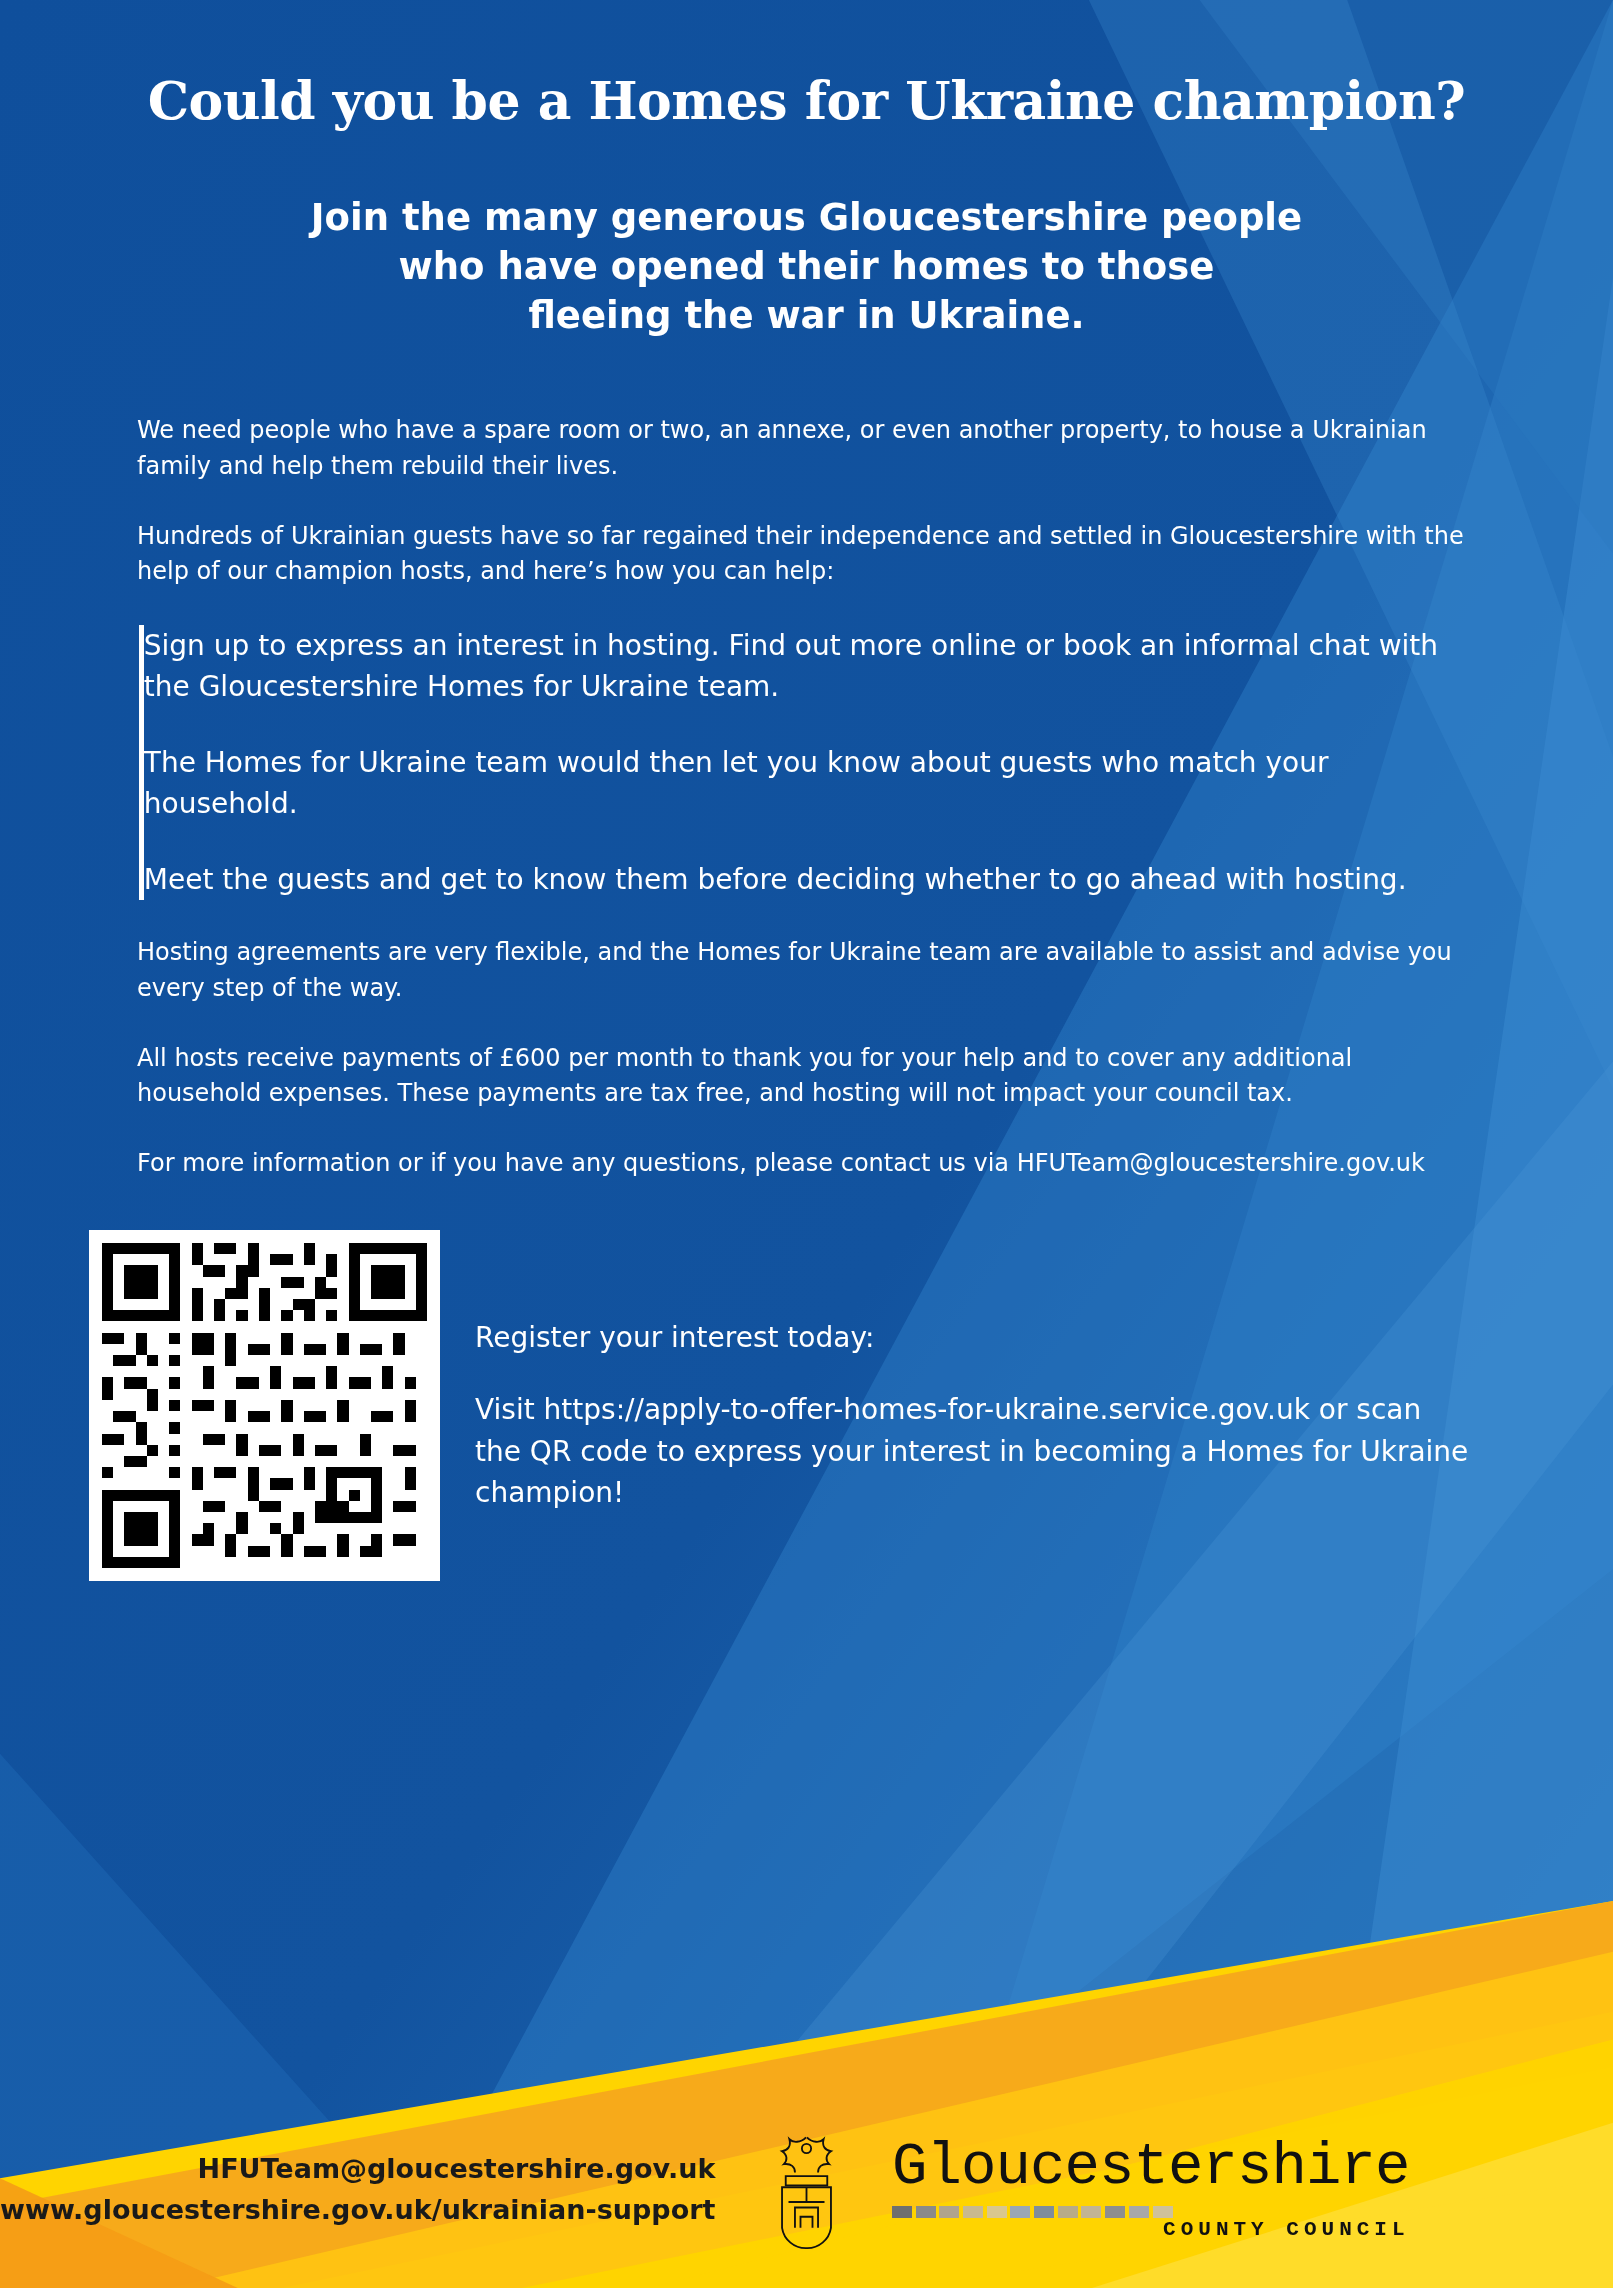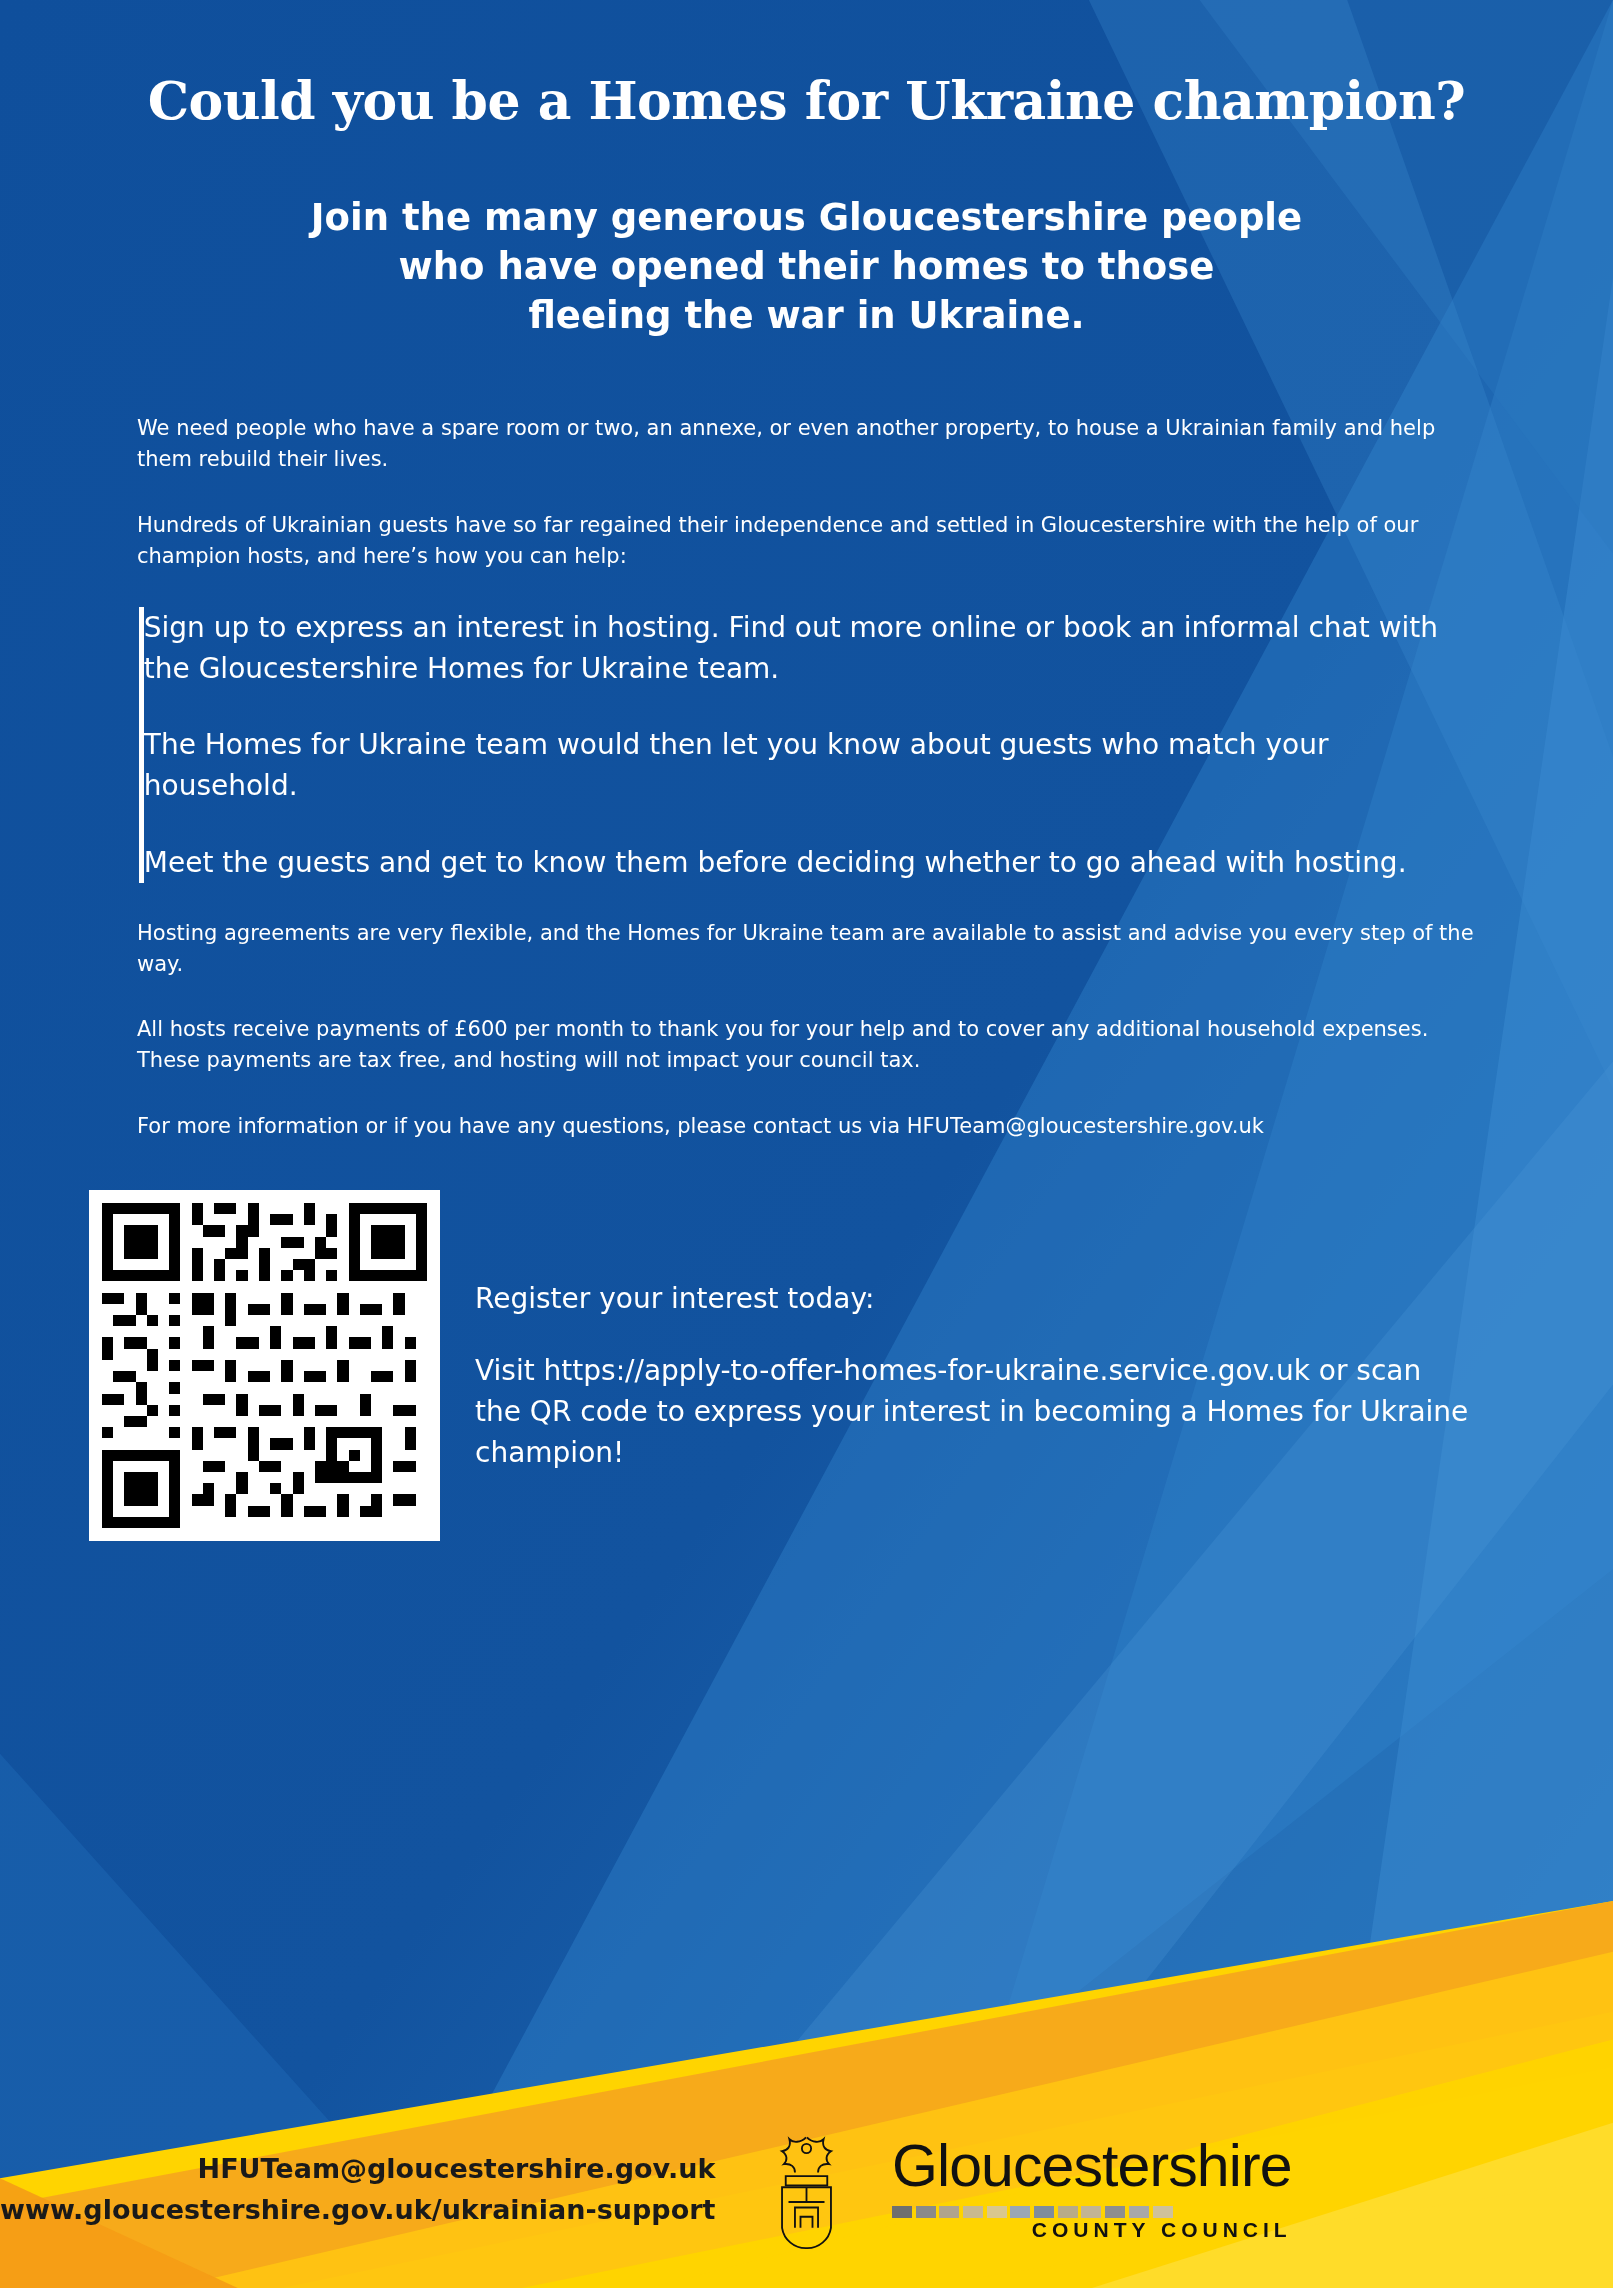--- a/index.html
+++ b/index.html
@@ -58,21 +58,21 @@
     padding: 31px 138px 0 138px;
   }
 
   .body-wrap {
     padding: 42px 137px 0 137px;
   }
 
   .para {
     color: #ffffff;
     font-family: "DejaVu Sans", sans-serif;
-    font-size: 21px;
+    font-size: 24px;
     line-height: 1.47;
     margin: 0 0 35px 0;
     max-width: 1338px;
   }
 
   .steps {
     border-left: 5.5px solid #ffffff;
     margin: 0 0 35px 1.8px;
   }
 
@@ -141,21 +141,21 @@
     font-size: 27px;
     line-height: 1.5;
     padding-right: 5.5px;
   }
   .footer-links div { white-space: nowrap; }
 
   .crest { width: 97px; height: 120px; flex: 0 0 auto; }
 
   .brand {
     color: #111111;
-    font-family: Liberation Sans, sans-serif;
+    font-family: Liberation Mono, monospace;
   }
   .brand-name {
     font-size: 59px;
     font-weight: normal;
     letter-spacing: -0.9px;
     line-height: 1;
   }
   .brand-sub {
     font-size: 21px;
     letter-spacing: 5px;

